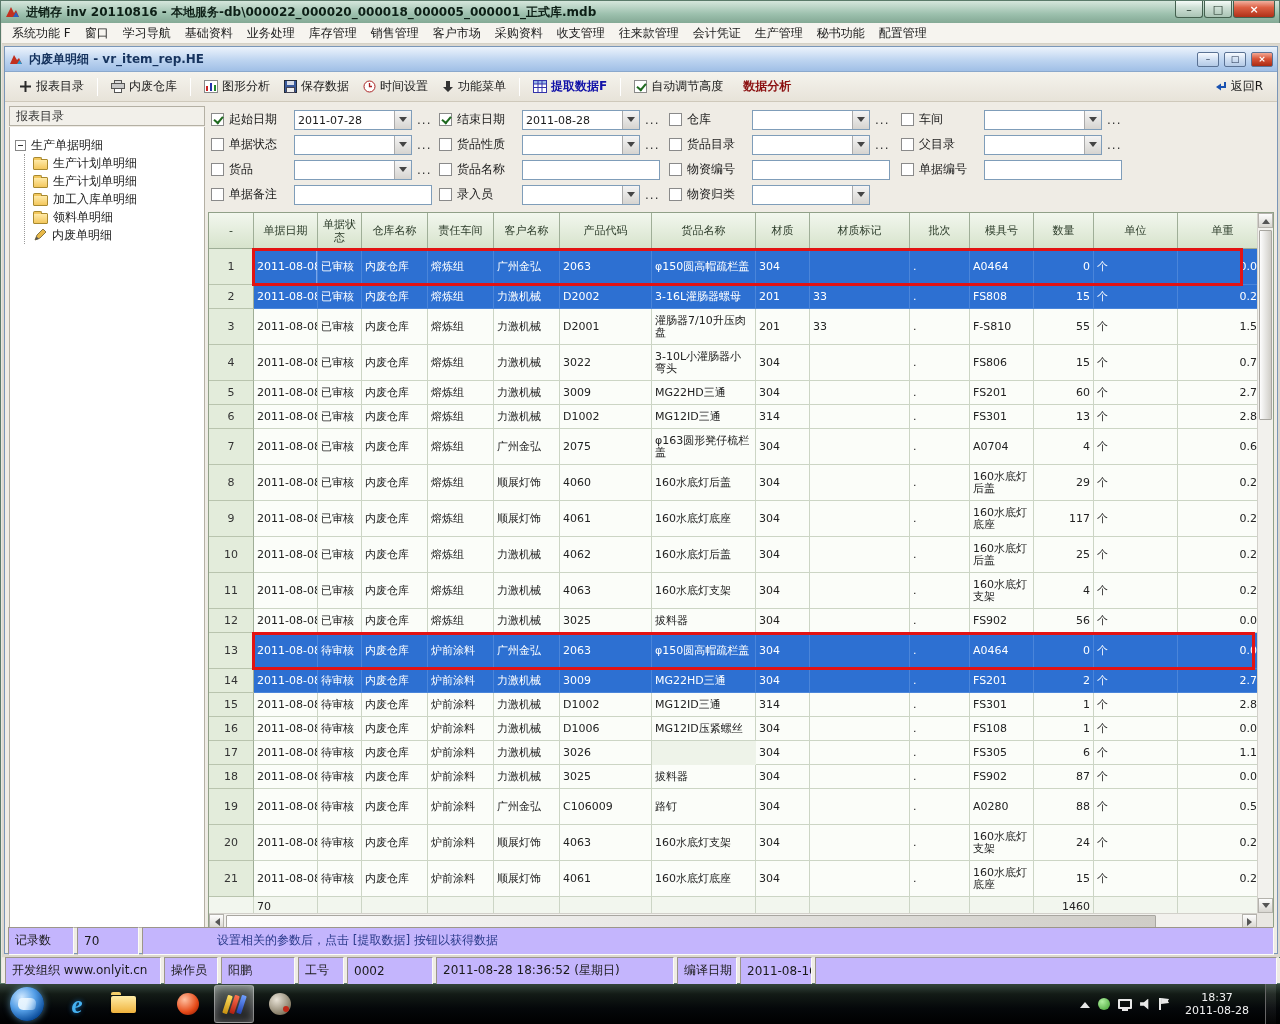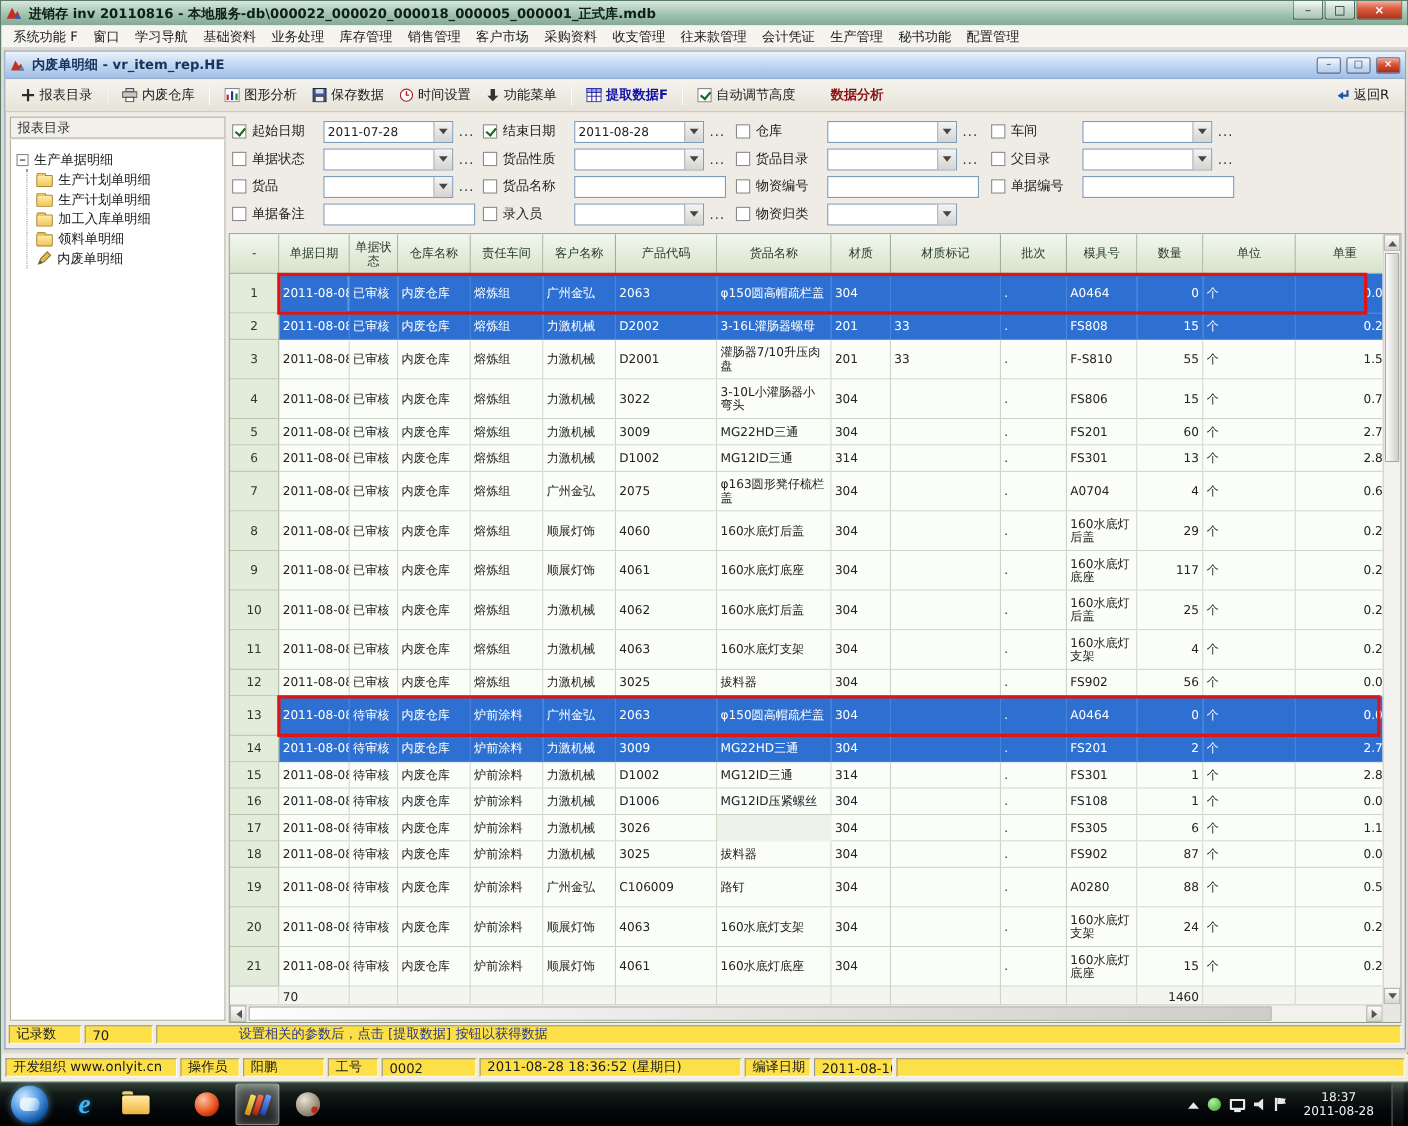--- a/index.html
+++ b/index.html
@@ -74,21 +74,21 @@
 .hscroll{position:absolute;left:0;bottom:0;right:16px;height:16px;background:#f2f1ed;border-top:1px solid #d2d0ca;}
 .corner{position:absolute;right:0;bottom:0;width:16px;height:16px;background:#e9e7e2;}
 .sbtn{position:absolute;width:15px;height:15px;background:linear-gradient(#fdfdfd,#d8d6d0);border:1px solid #b4b2ac;display:flex;align-items:center;justify-content:center;}
 .tri-up{width:0;height:0;border:4px solid transparent;border-bottom:5px solid #555;margin-bottom:3px;}
 .tri-dn{width:0;height:0;border:4px solid transparent;border-top:5px solid #555;margin-top:3px;}
 .tri-lf{width:0;height:0;border:4px solid transparent;border-right:5px solid #555;margin-right:3px;}
 .tri-rt{width:0;height:0;border:4px solid transparent;border-left:5px solid #555;margin-left:3px;}
 .sthumb{position:absolute;background:linear-gradient(90deg,#fdfdfd,#cfcdc7);border:1px solid #a8a6a0;border-radius:1px;}
 
 .child-status{position:absolute;left:2px;bottom:2px;right:2px;height:21px;display:flex;gap:3px;align-items:center;background:#efece5;padding:0 1px;}
-.sp{height:17px;border:1px solid;border-color:#9c968a #fcfcf8 #fcfcf8 #9c968a;display:flex;align-items:center;padding:0 6px;white-space:nowrap;overflow:hidden;background:#fde047;}
+.sp{height:28px;border:1px solid;border-color:#9c968a #fcfcf8 #fcfcf8 #9c968a;display:flex;align-items:center;padding:0 6px;white-space:nowrap;overflow:hidden;background:#c4b5fd;}
 .sp.hint{flex:1;color:#2a3a8a;padding-left:74px;}
 .appstatus{position:absolute;left:1px;top:957px;width:1278px;height:25px;background:#efece5;display:flex;gap:3px;align-items:center;padding:0 3px;}
 .sp.fill{flex:1;}
 
 .taskbar{position:absolute;left:0;bottom:0;width:1280px;height:40px;background:linear-gradient(#35453c,#131b16 25%,#05080a 60%,#000);display:flex;align-items:center;padding:0 2px;z-index:10;}
 .orb{width:34px;height:34px;border-radius:50%;background:radial-gradient(circle at 35% 30%,#cfe8ff,#56a0e8 40%,#0c4e9c 75%,#062a58);margin:2px 10px 2px 8px;box-shadow:0 0 7px rgba(130,210,255,.55);position:relative;flex:none;cursor:pointer;}
 .orb::after{content:"";position:absolute;left:8px;top:11px;width:18px;height:12px;background:linear-gradient(100deg,#eef8ff 45%,rgba(255,255,255,.25));border-radius:3px 6px 3px 6px;transform:skewX(-8deg);opacity:.9;}
 .ticon{width:40px;height:38px;display:flex;align-items:center;justify-content:center;margin:0 3px;border-radius:3px;flex:none;cursor:pointer;}
 .ticon.active{background:linear-gradient(rgba(255,255,255,.30),rgba(255,255,255,.10));border:1px solid rgba(255,255,255,.45);box-shadow:inset 0 0 9px rgba(255,255,255,.35);}
 .ie-e{font-family:"Liberation Serif","DejaVu Serif",serif;font-style:italic;font-weight:bold;font-size:25px;color:#46b2f2;text-shadow:0 0 5px #1a6ab0;line-height:1;}
@@ -222,21 +222,21 @@
               <rect x="0.5" y="0.5" width="13" height="3.5" fill="#9ab8e8" stroke="#3333aa"></rect>
               <path d="M0.5 7.5h13M5 0.5v12M9 0.5v12" stroke="#3333aa"></path>
             </svg>
           <span class="tb-blue">提取数据F</span>
         </div>
         <div class="tb-sep"></div>
         <div class="tb-btn">
           <span class="cb checked"></span>
           <span>自动调节高度</span>
         </div>
-        <div class="tb-btn" style="margin-left:18px;">
+        <div class="tb-btn" style="margin-left:6px;">
           <span class="tb-red">数据分析</span>
         </div>
         <div class="tb-spacer"></div>
         <div class="tb-btn">
           <svg class="svgic" width="14" height="13">
               <path d="M12 2v5H6" stroke="#1a52b0" fill="none" stroke-width="2"></path>
               <path d="M8 3.5L3 7l5 3.5z" fill="#1a52b0"></path>
             </svg>
           <span>返回R</span>
         </div>

